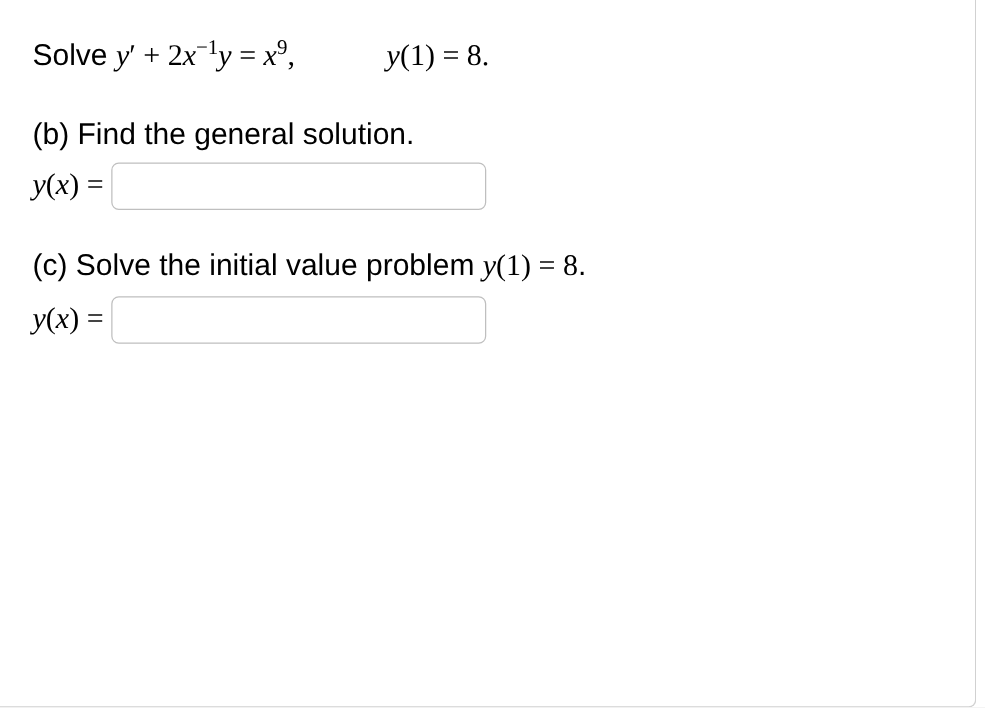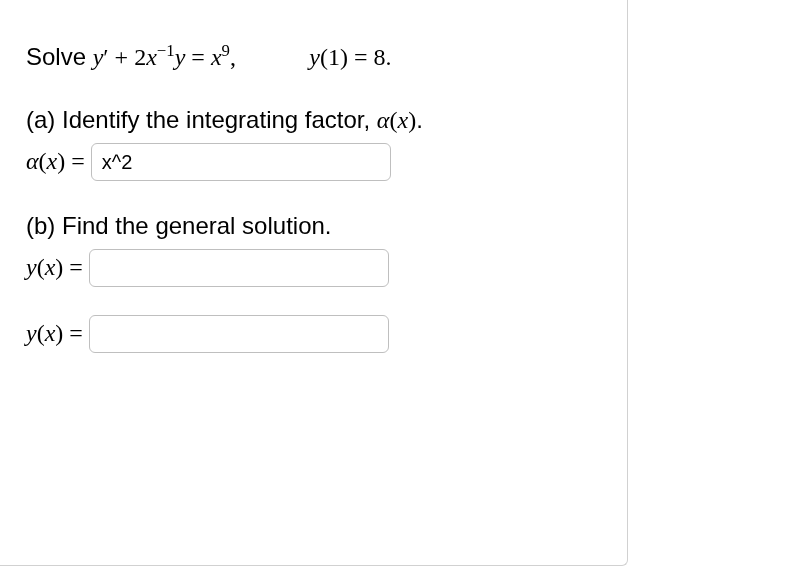--- a/index.html
+++ b/index.html
@@ -3,27 +3,27 @@
 <meta charset="utf-8">
 <style>
   html, body {
     margin: 0;
     padding: 0;
     font-family: Arial, Helvetica, sans-serif;
     background: #fff;
   }
   .panel {
     box-sizing: border-box;
-    width: 628px;
+    width: 781px;
     height: 566px;
     border: 1px solid #d1d1d1;
     border-top: none;
     border-left: none;
     border-radius: 0 0 6px 0;
-    padding: 40px 26px 28px 26px;
+    padding: 28px 26px 28px 26px;
     font-size: 24px;
     color: #000;
     line-height: 1.4;
   }
   .block {
     margin-bottom: 28px;
   }
   .math {
     font-family: "Cambria Math", "STIXGeneral", "Times New Roman", serif;
     font-style: italic;
@@ -80,43 +80,35 @@
       <span class="math">y</span><span class="upright">′</span>
       <span class="upright"> + 2</span><span class="math">x</span><span class="frac-sup upright">−1</span><span class="math">y</span>
       <span class="upright"> = </span><span class="math">x</span><span class="frac-sup upright">9</span><span class="upright">,</span>
     </span>
     <span class="gap"></span>
     <span class="math expr">
       <span class="math">y</span><span class="upright">(1) = 8.</span>
     </span>
   </div>
 
-  <div class="block">
-    <div>
-      <span>(a) Identify the integrating factor, </span><span class="math">α<span class="upright">(</span>x<span class="upright">)</span></span><span>.</span>
-    </div>
-    <div class="row">
-      <span class="lhs math">
-        α<span class="upright">(</span>x<span class="upright">) = </span>
-      </span>
-      <input class="input" type="text" value="x^2" style="">
-    </div>
-  </div>
 
   <div class="block">
     <div>(b) Find the general solution.</div>
     <div class="row">
       <span class="lhs math">
         y<span class="upright">(</span>x<span class="upright">) = </span>
       </span>
       <input class="input" type="text" style="">
     </div>
   </div>
 
   <div class="block" style="margin-bottom:0">
+    <div>
+      <span>(c) Solve the initial value problem </span><span class="math">y<span class="upright">(1) = 8</span></span><span>.</span>
+    </div>
     <div class="row">
       <span class="lhs math">
         y<span class="upright">(</span>x<span class="upright">) = </span>
       </span>
       <input class="input" type="text" style="">
     </div>
   </div>
 
 </div>
 

